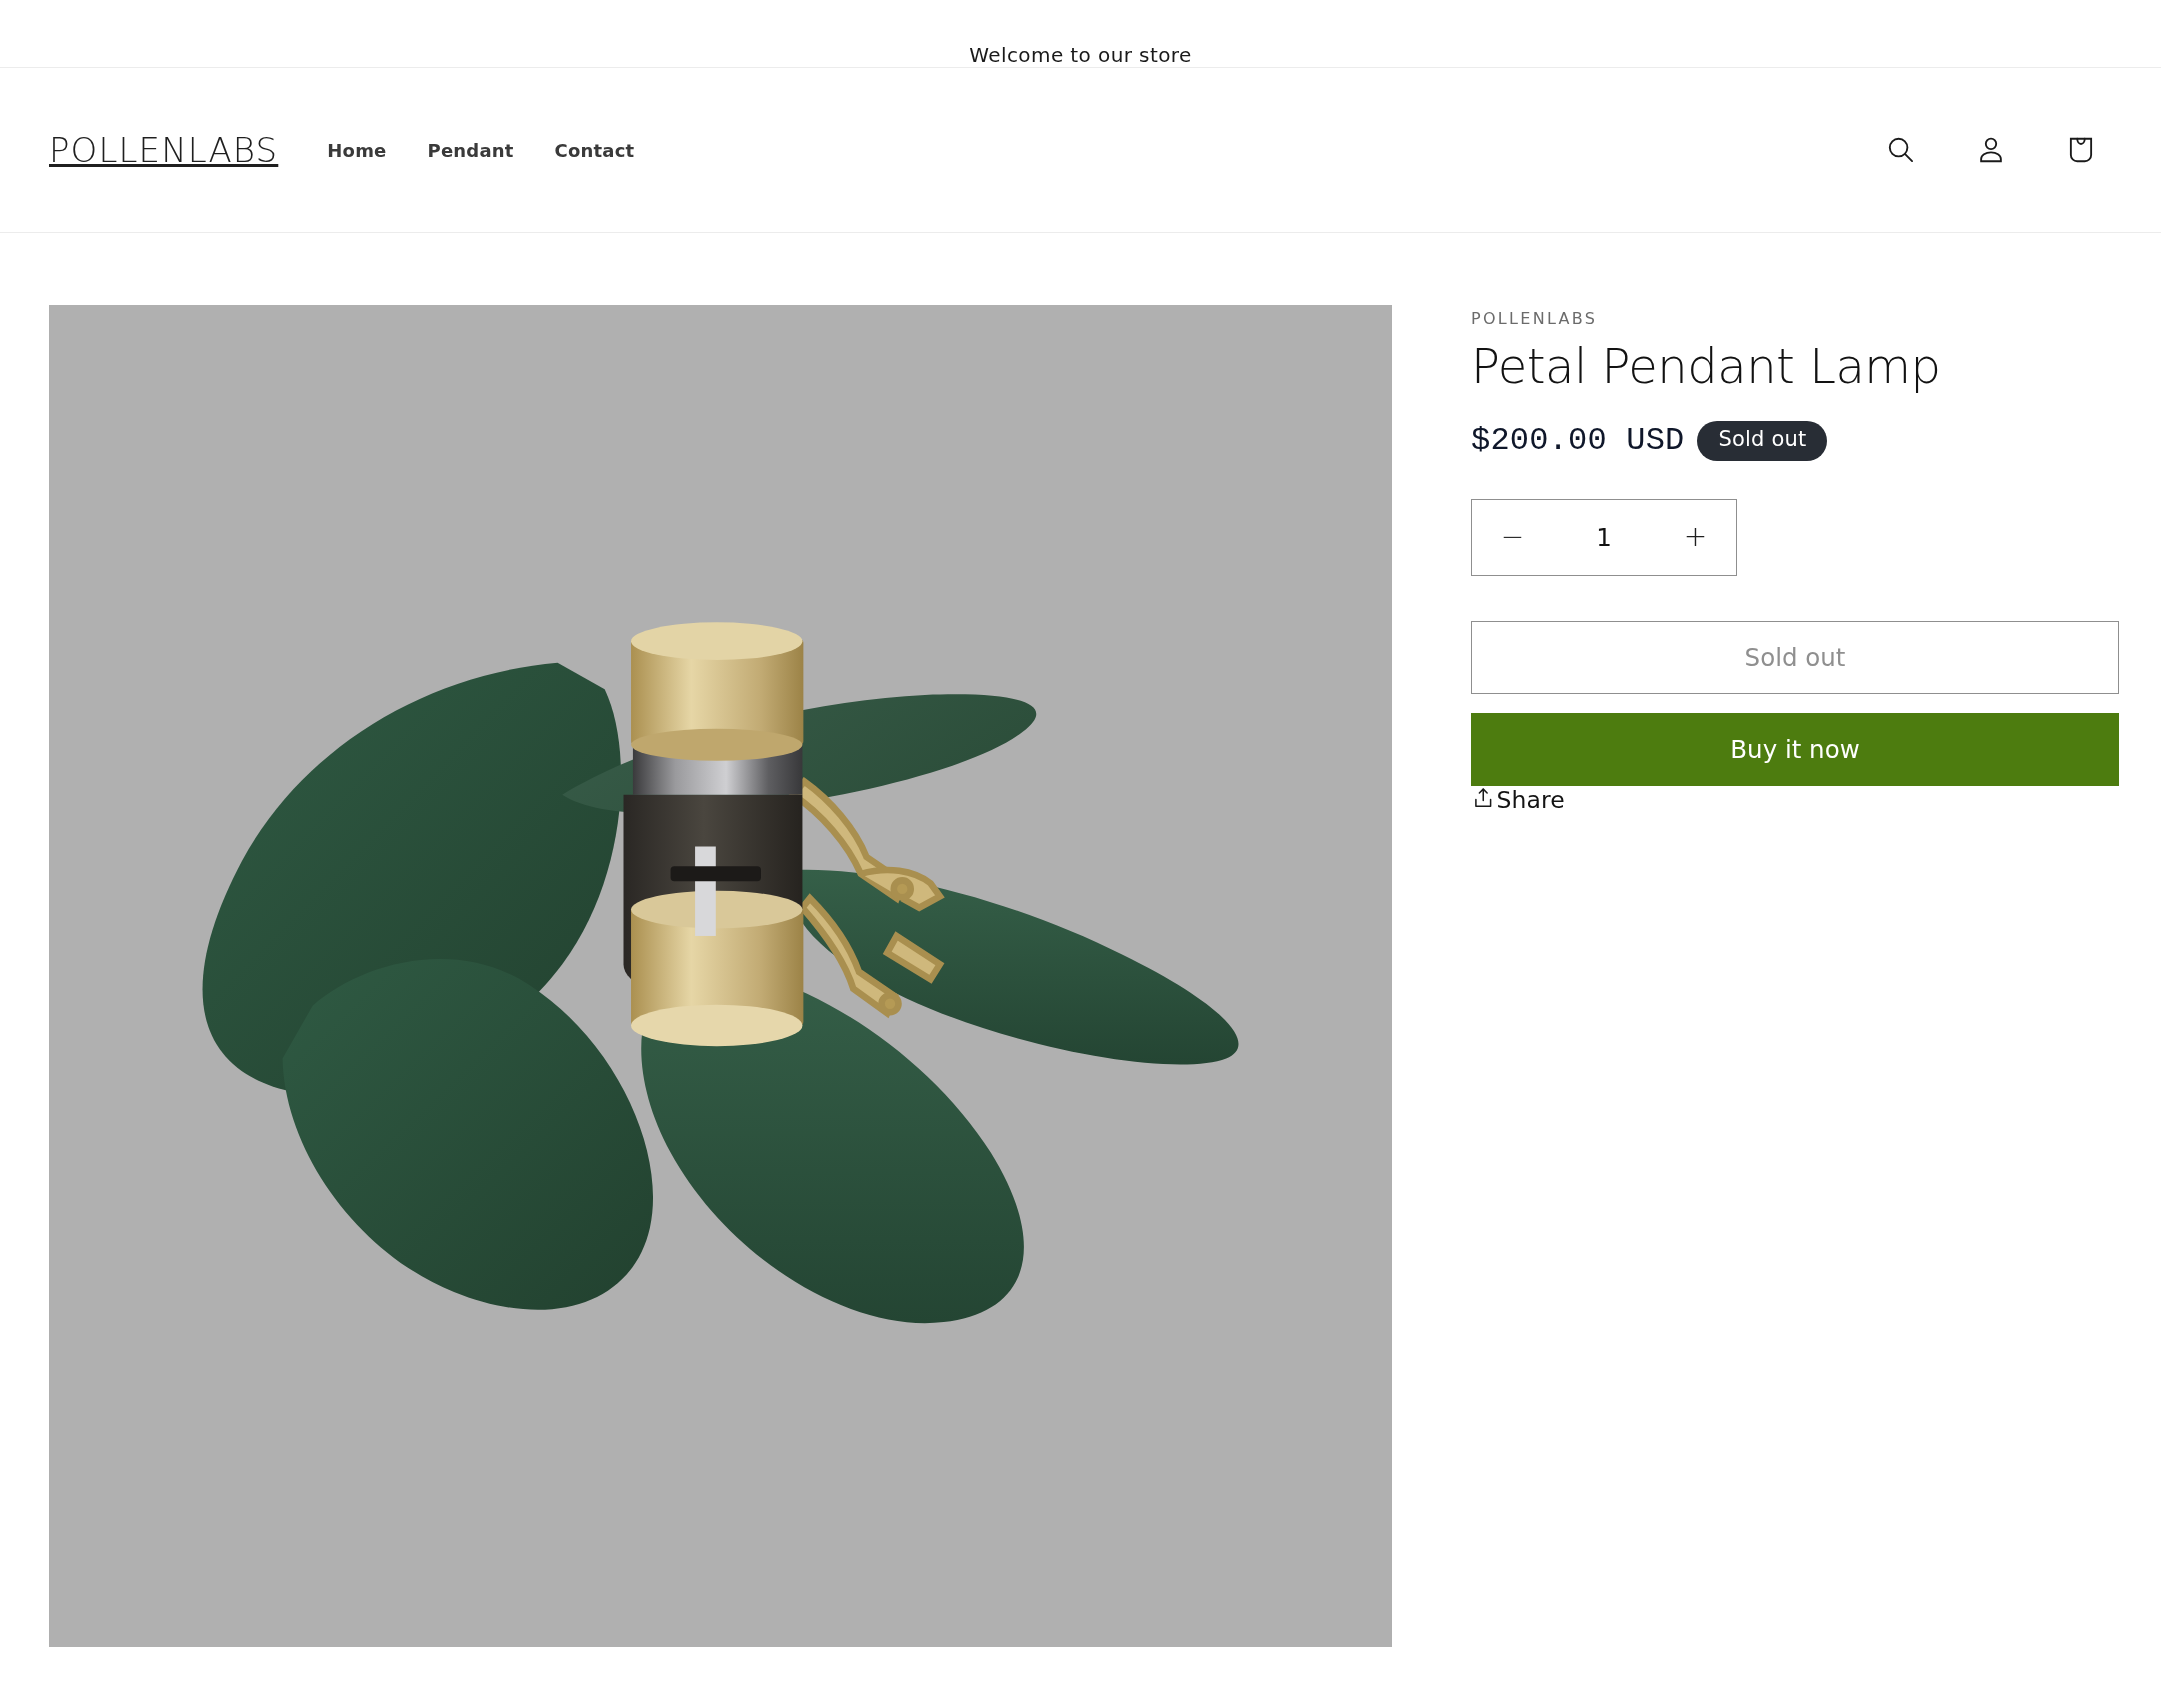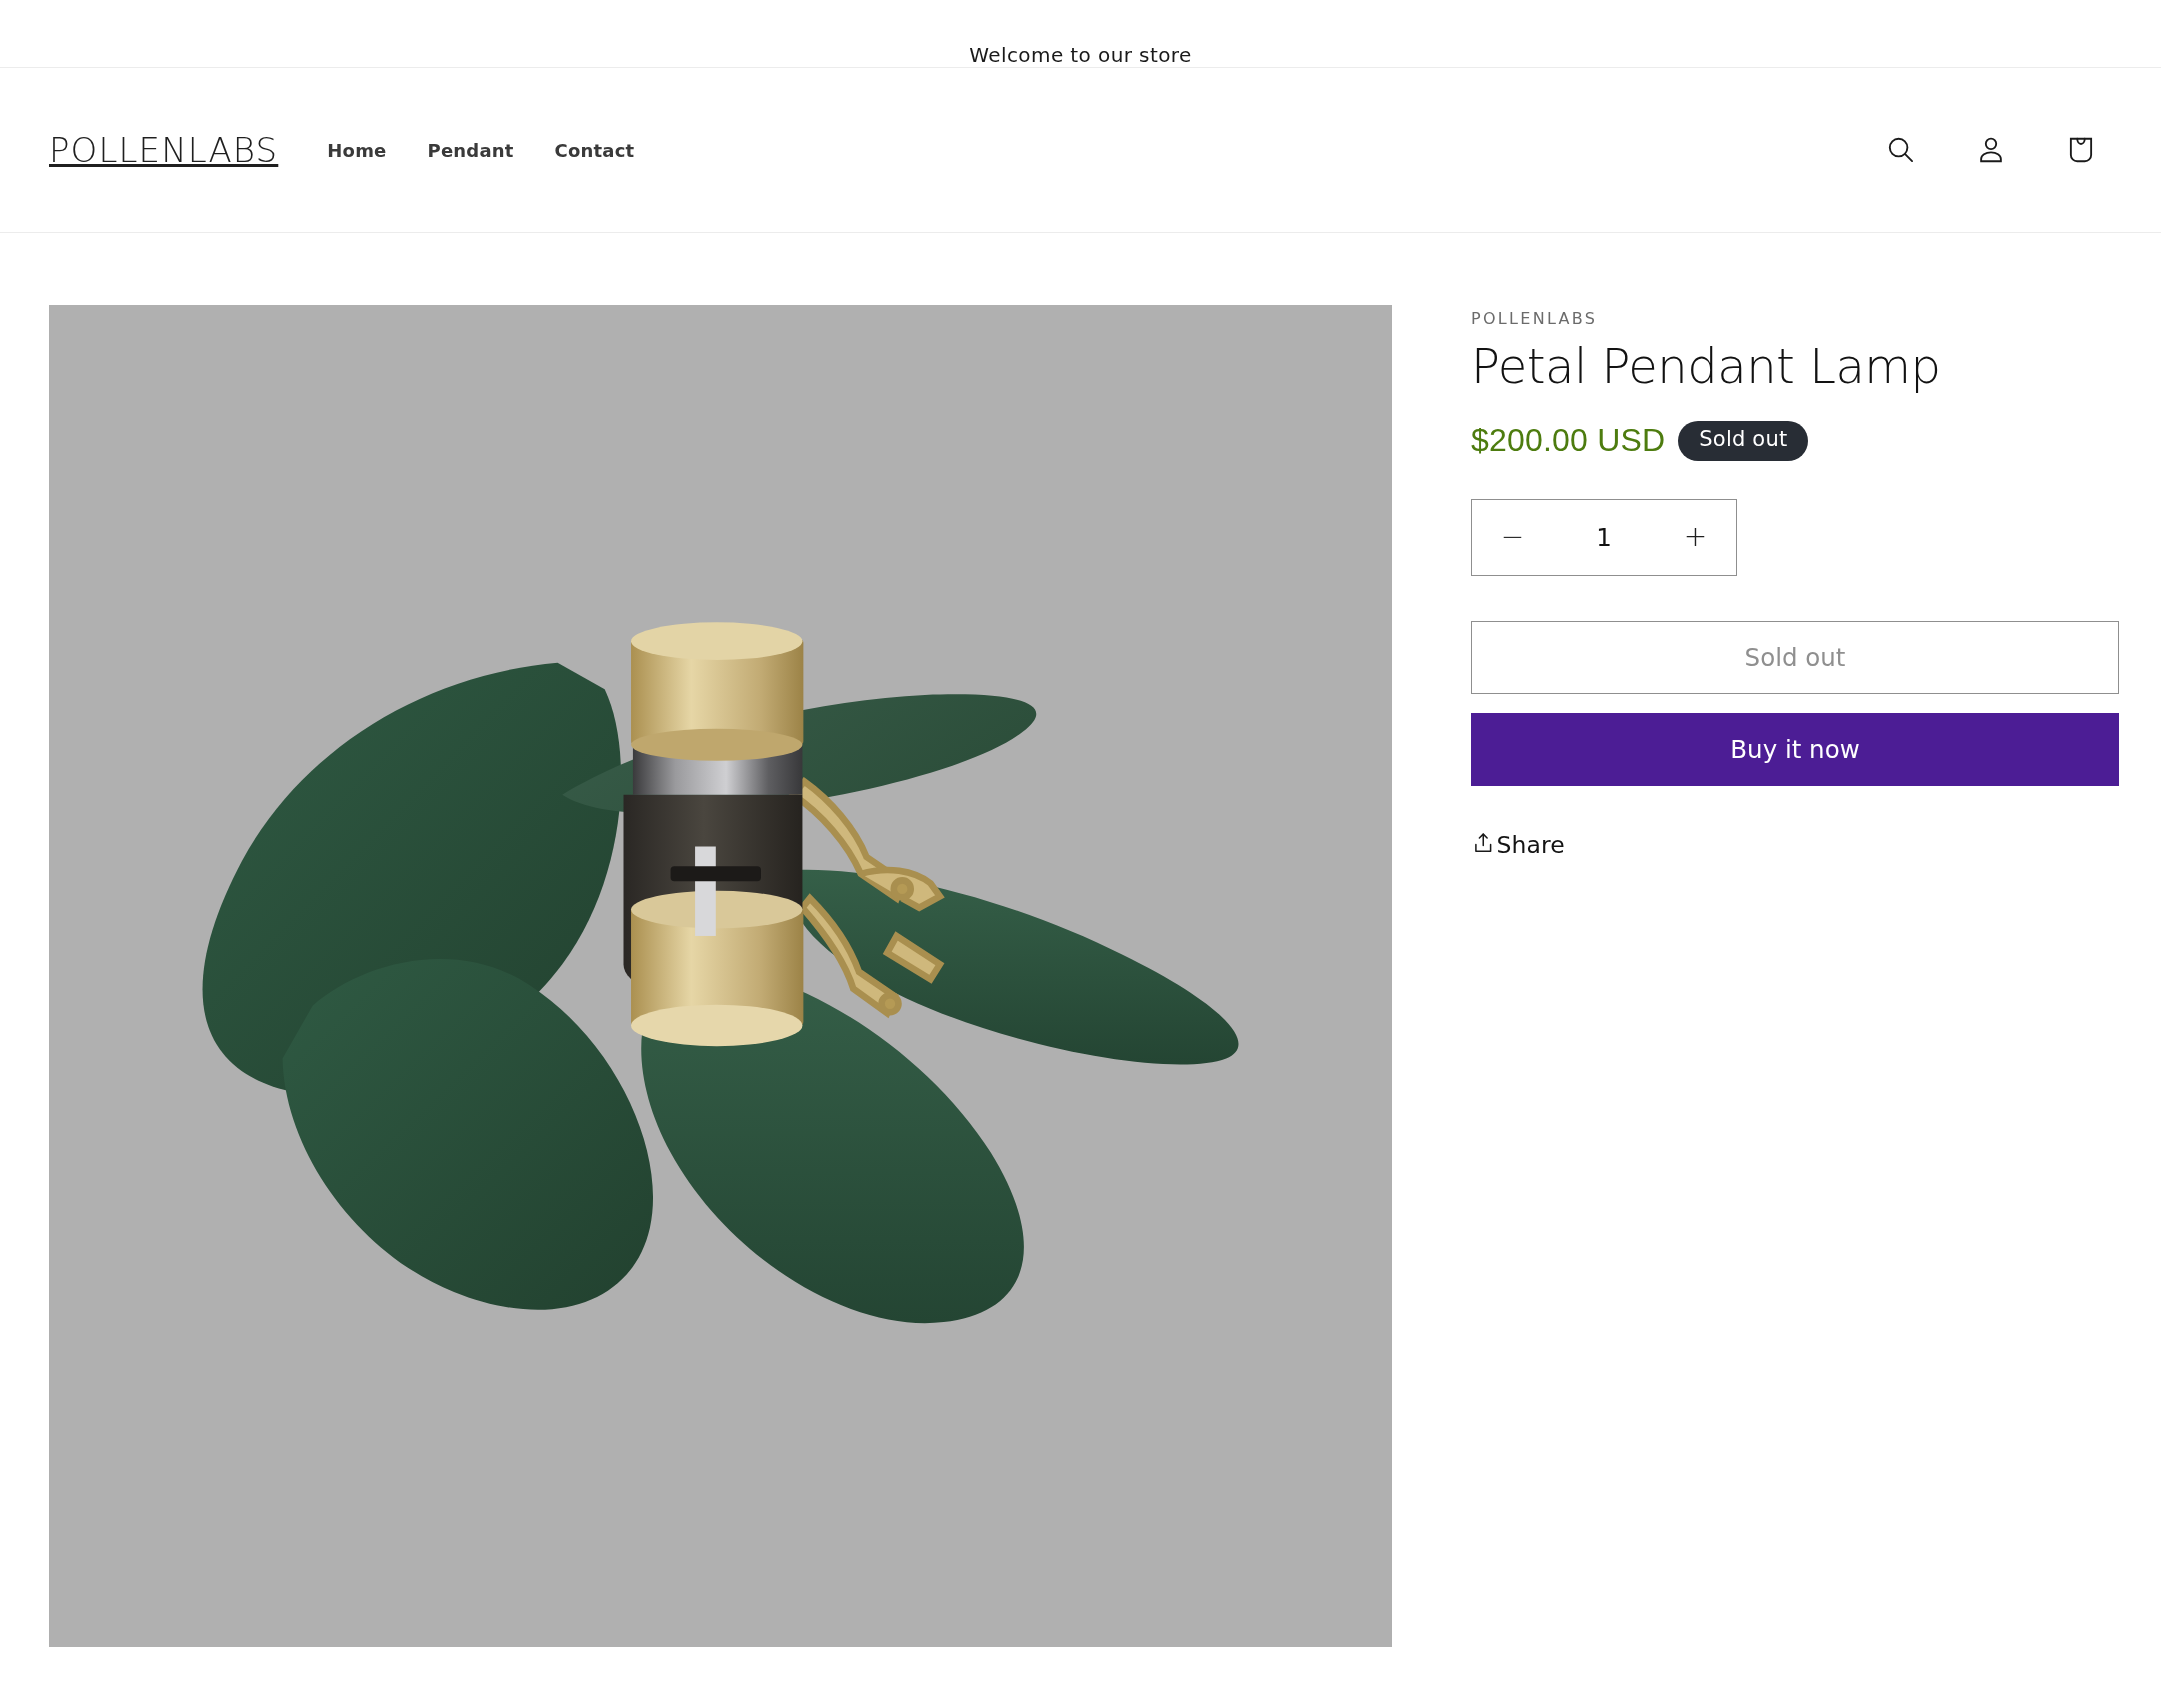--- a/index.html
+++ b/index.html
@@ -123,24 +123,24 @@
     margin-bottom: 28px;
     white-space: nowrap;
   }
   .price-row {
     display: flex;
     align-items: center;
     gap: 13px;
     margin-bottom: 38px;
   }
   .price {
-    font-family: Liberation Sans, sans-serif;
+    font-family: Liberation Mono, monospace;
     font-size: 32px;
     font-weight: 300;
-    color: #4d7c0f;
+    color: #0f172a;
     letter-spacing: 0.2px;
   }
   .badge-sold-out {
     background: #282d35;
     color: #ffffff;
     border-radius: 941px;
     padding: 8.5px 21px 10.4px;
     font-family: "DejaVu Sans", sans-serif;
     font-size: 21px;
     font-weight: 400;
@@ -208,25 +208,24 @@
     background: #fff;
     color: #8f8f8f;
     font-size: 24.5px;
     font-weight: 400;
     margin-bottom: 19px;
   }
   .btn-buynow {
     height: 73px;
     line-height: 73px;
     border: none;
-    background: #4c1d95;
+    background: #4d7c0f;
     color: #ffffff;
     font-size: 24.5px;
     font-weight: 400;
-    margin-bottom: 45px;
   }
 
   .share-row {
     display: flex;
     align-items: flex-start;
     gap: 1px;
     margin-bottom: 41px;
     cursor: pointer;
     width: max-content;
   }

